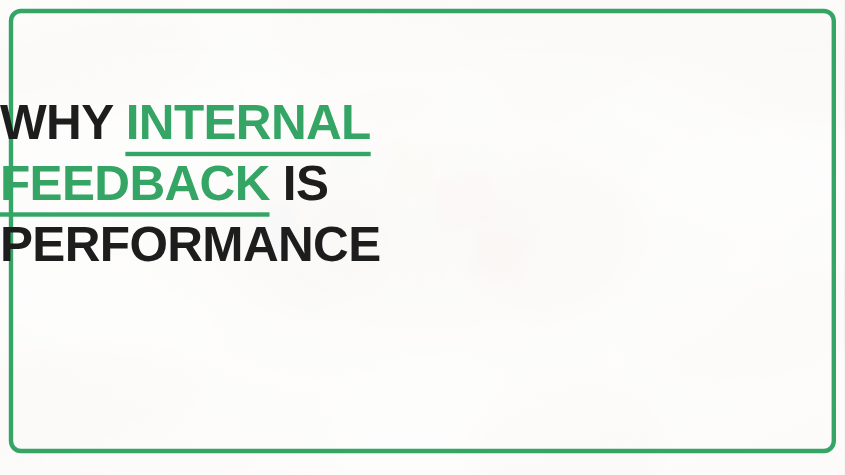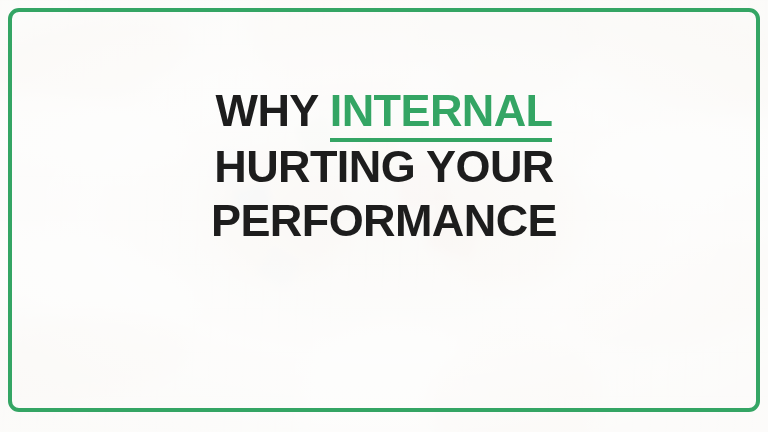--- a/index.html
+++ b/index.html
@@ -113,21 +113,20 @@
     box-sizing: border-box;
     pointer-events: none;
   }
 
   
   .headline {
     position: absolute;
     left: 0;
     right: 0;
     top: 54px;
-    text-align: center;
     font-family: "Liberation Sans", sans-serif;
     font-weight: bold;
     font-size: 45px;
     line-height: 1.21;
     letter-spacing: -0.6px;
     color: #1d1d1d;
     text-transform: uppercase;
   }
 
   .headline .ln { display: block; white-space: nowrap; }
@@ -180,17 +179,17 @@
     <div class="puzzle p8"></div>
 
     <div class="bg-wash"></div>
     <div class="bg-wash2"></div>
   </div>
 
   <div class="frame"></div>
 
   <h1 class="headline" id="headline">
       <span class="ln"><span>WHY </span><span class="hl">INTERNAL</span></span>
-      <span class="ln"><span>HURTING YOUR</span></span>
+      <span class="ln"><span class="hl">FEEDBACK</span><span> IS</span></span>
       <span class="ln"><span>PERFORMANCE</span></span>
     </h1>
 
 </div>
 
 </body></html>

